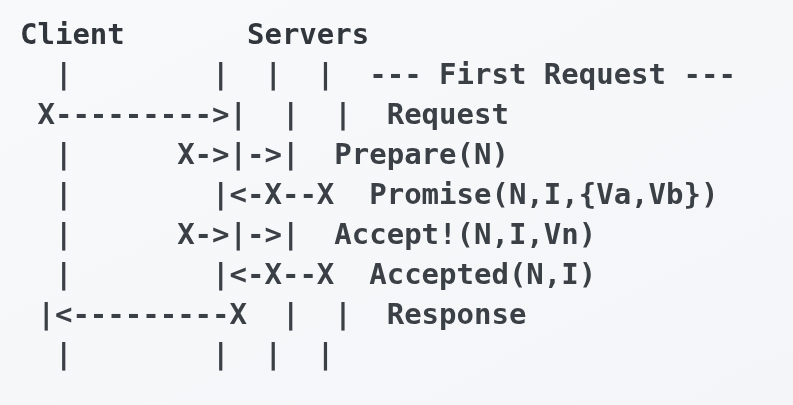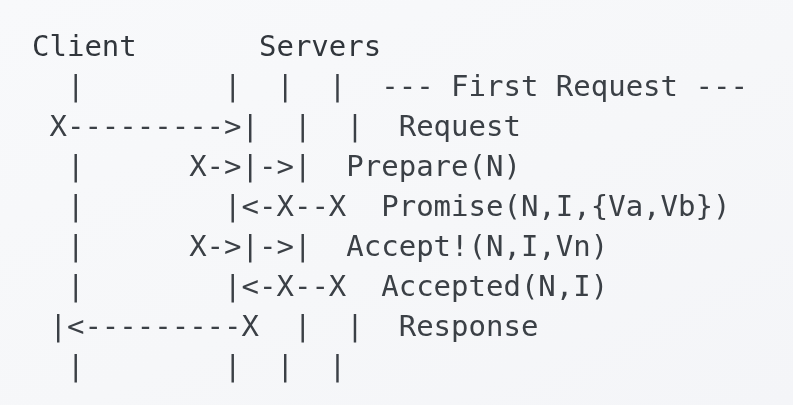--- a/index.html
+++ b/index.html
@@ -19,29 +19,29 @@
     width: 793px;
     height: 405px;
     background: #f7f8fa;
     
     background-image: linear-gradient(to bottom right, #f8f9fb 0%, #f6f7f9 55%, #f4f5f8 100%);
   }
   .ascii-block {
     position: absolute;
     left: 20px;
     top: 14px;
-    margin: 12px;
+    margin: 0;
     padding: 0;
     font-family: "DejaVu Sans Mono", "Liberation Mono", monospace;
     font-size: 29px;
     line-height: 40px;
     letter-spacing: 0px;
     color: #3b4046;
     white-space: pre;
-    font-weight: 400;
+    font-weight: 700;
     -webkit-font-smoothing: antialiased;
   }
   .ascii-line {
     display: block;
     height: 40px;
     white-space: pre;
   }
   .hdr {
     color: #31363c;
   }

